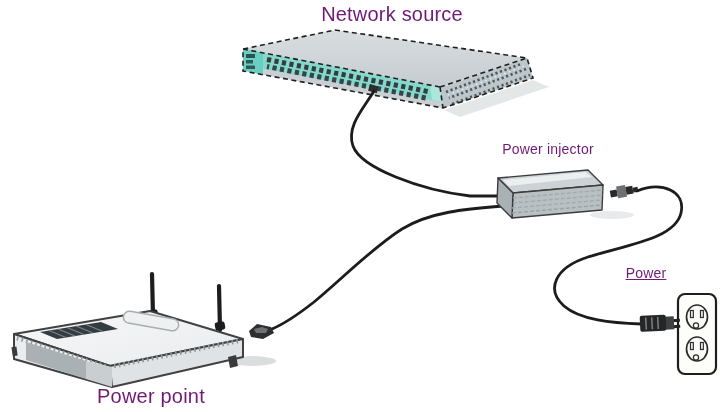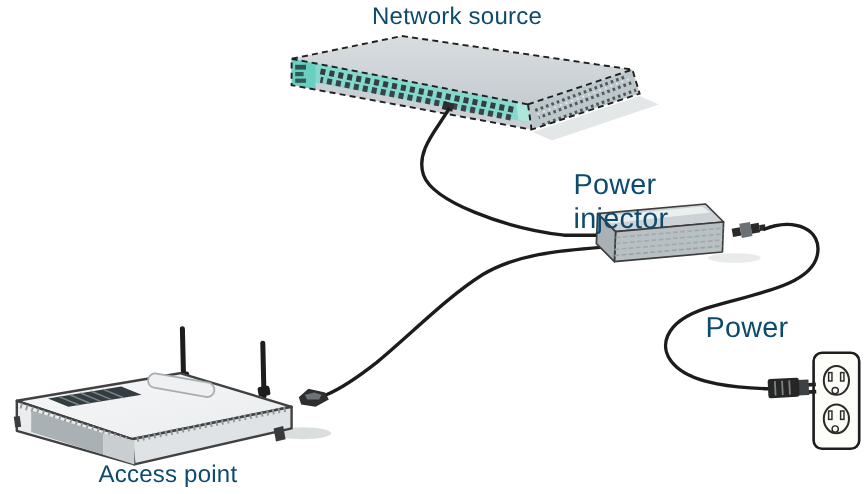--- a/index.html
+++ b/index.html
@@ -1,23 +1,23 @@
 <!DOCTYPE html>
 <html><head>
 <meta charset="utf-8">
 <style>
   html,body{margin:0;padding:0;background:#ffffff;}
   .stage{
     position:relative;width:720px;height:412px;background:#ffffff;overflow:hidden;
     font-family:"Liberation Sans", sans-serif;color:#1b1b1b;
   }
   .stage svg{position:absolute;left:0;top:0;}
-  .lbl{position:absolute;color:#0c4a6e;letter-spacing:.2px;line-height:1.15;}
+  .lbl{position:absolute;text-align:center;color:#701a75;letter-spacing:.2px;line-height:1.15;}
   .lbl-lg{font-size:20px;}
-  .lbl-md{font-size:24px;}
+  .lbl-md{font-size:14px;}
   .lbl-2line div{line-height:23px;}
 </style>
 </head>
 <body>
 
 <div class="stage">
 
   <svg width="720" height="412" viewBox="0 0 720 412">
     <defs>
       <linearGradient id="swTop" x1="0" y1="0" x2="0" y2="1">
@@ -133,18 +133,18 @@
       <polygon points="86,361 112,367 112,387 86,379" fill="#c9ced1"></polygon>
       <rect x="12" y="347" width="5" height="9" fill="#3c3c3c" transform="rotate(-8 14 351)"></rect>
       <polygon points="228,357 236,355 238,366 230,368" fill="#3a3a3a"></polygon>
     </g>
   </svg>
 
   <div class="lbl lbl-lg" style="left:310px;top:3px;width:164px;">Network source</div>
 
   <div class="lbl lbl-md" style="left:478px;top:141px;width:140px;">Power injector</div>
 
-  <div class="lbl lbl-md lbl-2line" style="left:588px;top:262px;width:76px;">
+  <div class="lbl lbl-md lbl-2line" style="left:608px;top:262px;width:76px;text-decoration:underline;">
     <div>Power</div>
   </div>
 
-  <div class="lbl lbl-lg" style="left:82px;top:385px;width:138px;">Access point</div>
+  <div class="lbl lbl-lg" style="left:82px;top:385px;width:138px;">Power point</div>
 </div>
 
 </body></html>

